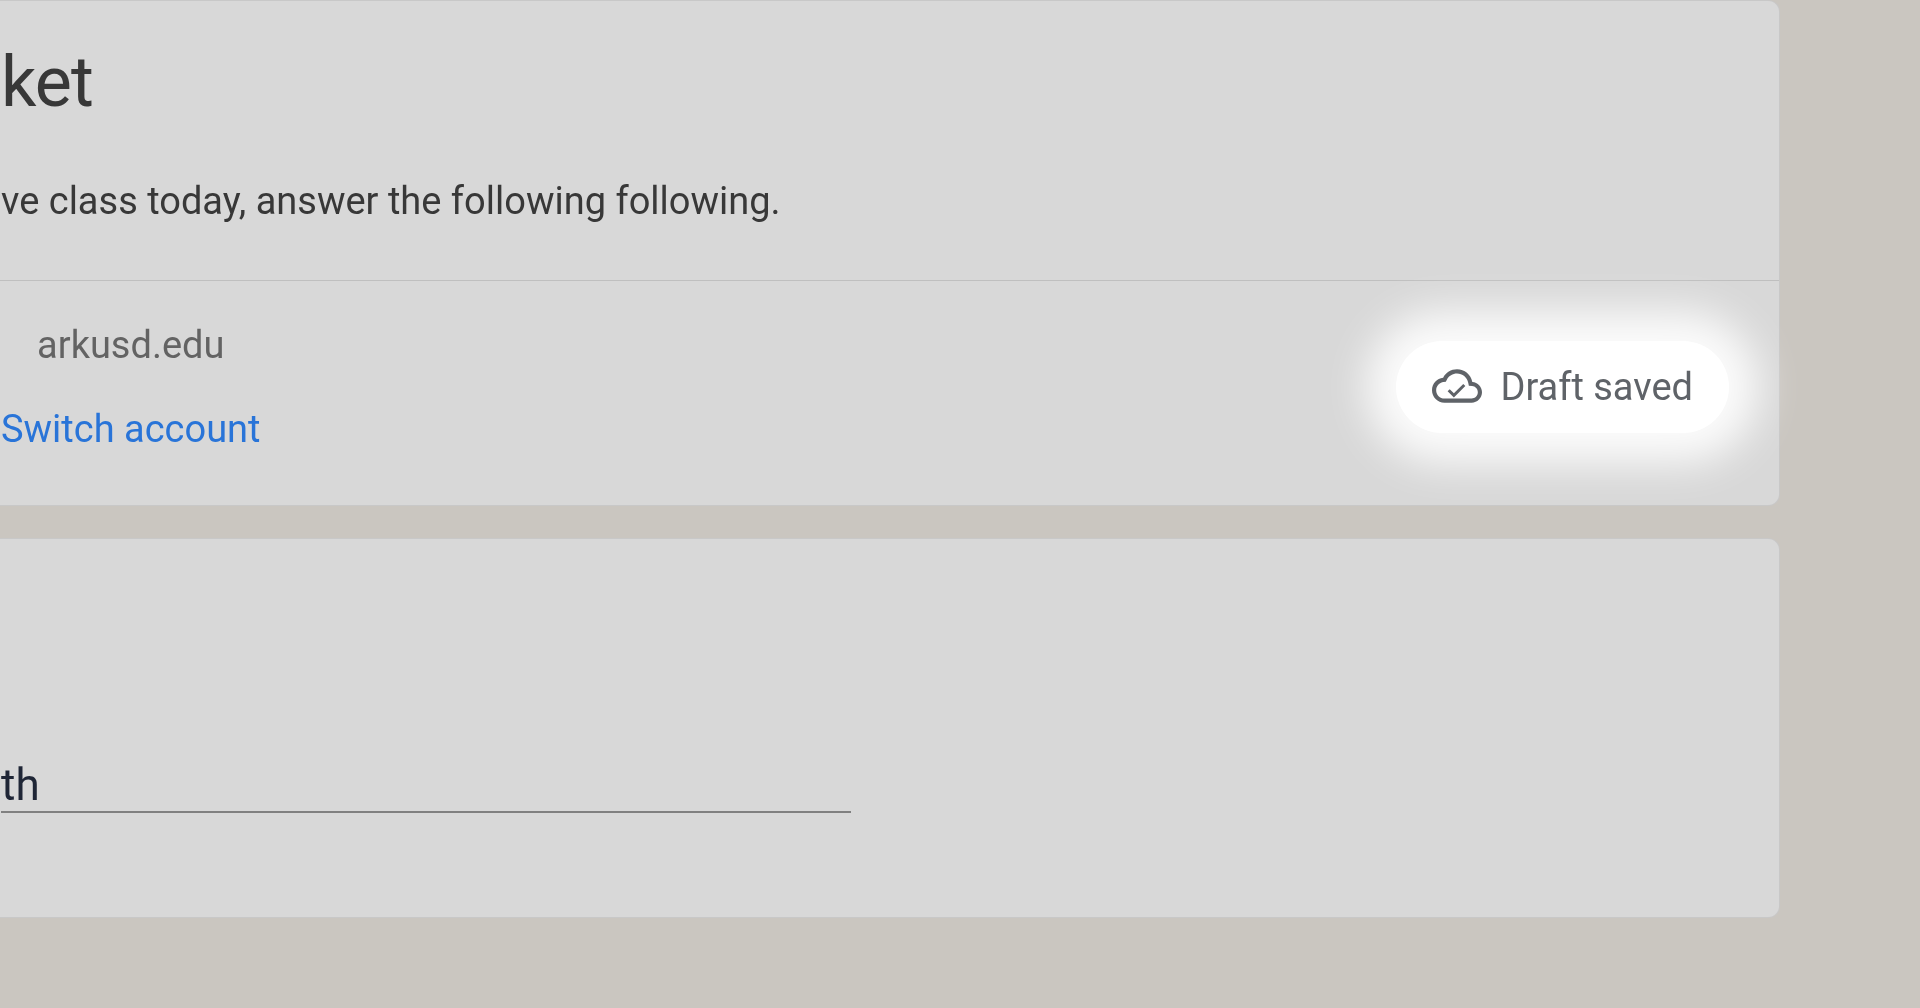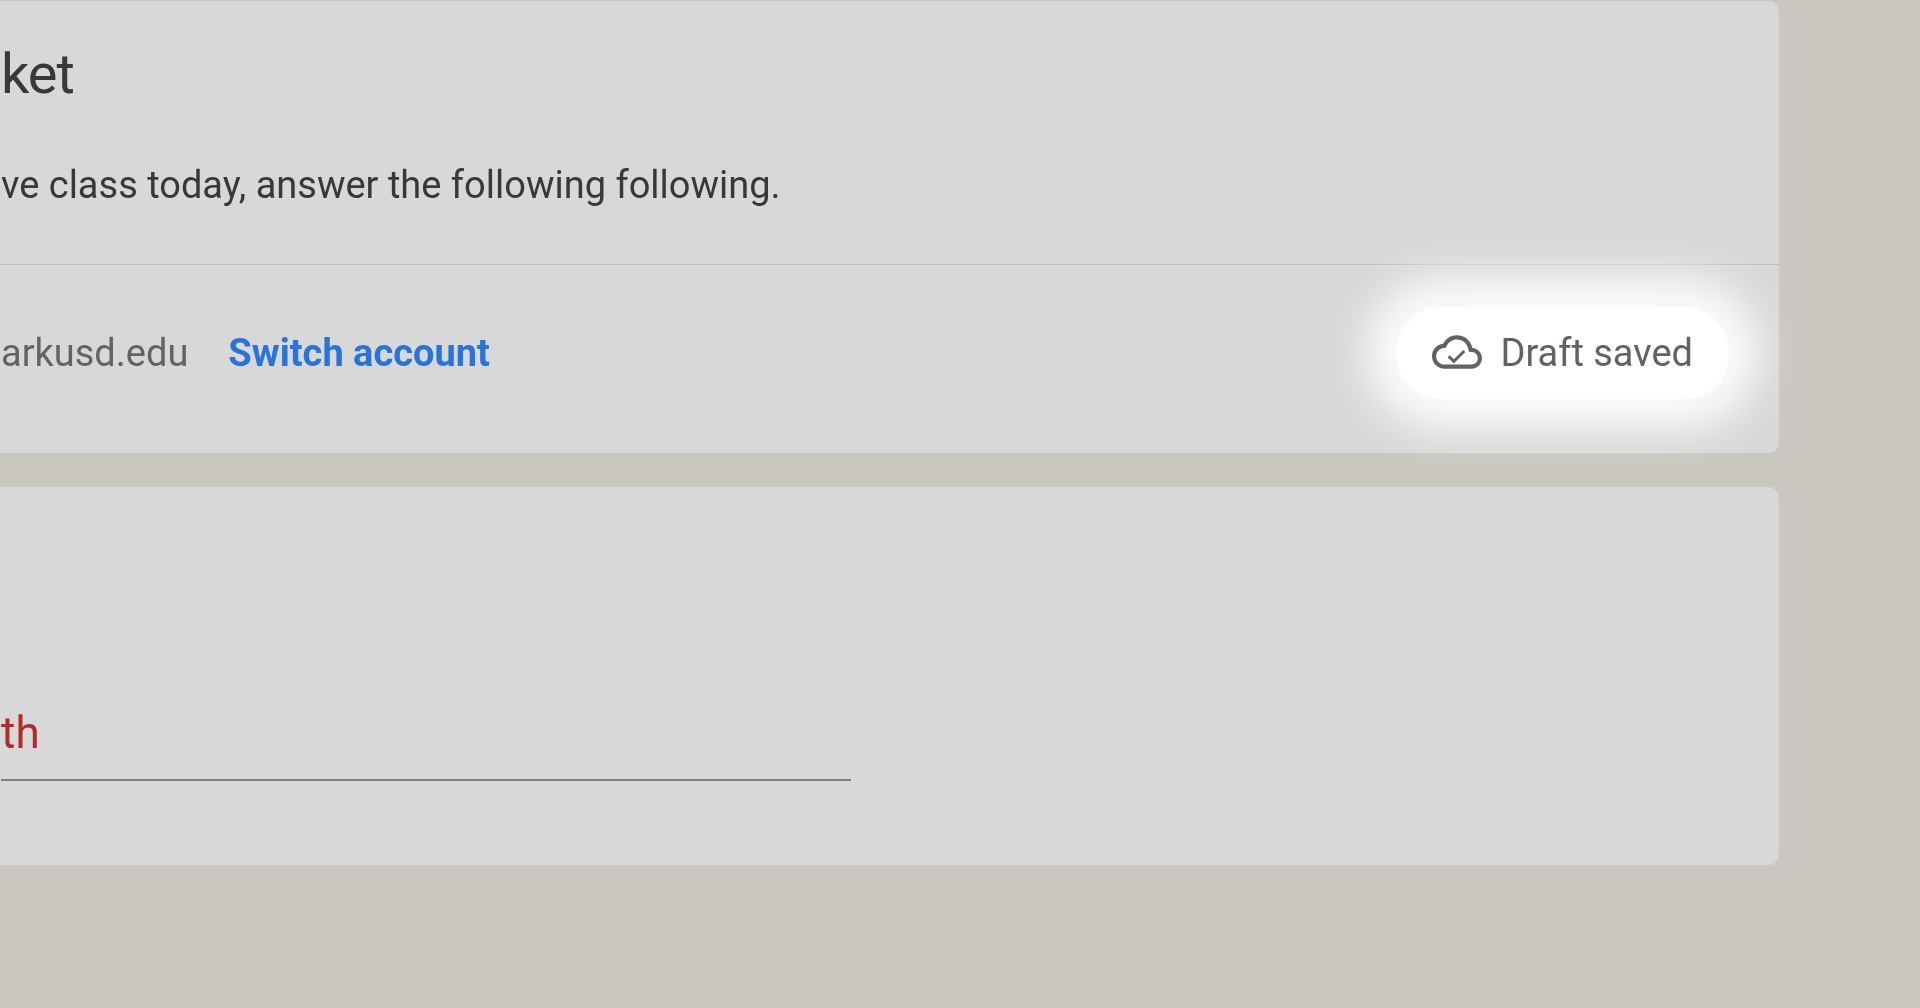--- a/index.html
+++ b/index.html
@@ -35,21 +35,21 @@
       margin-left: -400px;
       border: 1px solid rgba(0,0,0,0.08);
       position: relative;
     }
     
     .card-header {
       padding: 40px 50px 50px 400px;
     }
     
     .form-title {
-      font-size: 56px;
+      font-size: 70px;
       font-weight: 400;
       color: #2c2c2c;
       margin-bottom: 50px;
       letter-spacing: -1px;
     }
     
     .form-description {
       font-size: 38px;
       font-weight: 400;
       color: #2c2c2c;
@@ -66,32 +66,33 @@
       display: flex;
       align-items: center;
       justify-content: space-between;
       padding: 42px 50px 54px 400px;
     }
     
     .account-left {
       display: flex;
       align-items: center;
       gap: 40px;
+      flex-direction: column;
     }
     
     .account-email {
       font-size: 38px;
       color: #5f5f5f;
       font-weight: 400;
     }
     
     .switch-account-link {
       font-size: 38px;
       color: #1a73e8;
-      font-weight: 700;
+      font-weight: 400;
       text-decoration: none;
       cursor: pointer;
     }
     
     .draft-saved-badge {
       display: flex;
       align-items: flex-end;
       gap: 18px;
       background-color: #ffffff;
       border-radius: 60px;
@@ -130,22 +131,21 @@
       margin-top: 150px;
     }
     
     .answer-input-wrapper {
       position: relative;
       width: 850px;
     }
     
     .answer-text {
       font-size: 44px;
-      color: #b91c1c;
-      padding-bottom: 20px;
+      color: #0f172a;
       font-weight: 400;
     }
     
     .answer-underline {
       height: 2px;
       background-color: #808080;
       width: 100%;
     }
   </style>
 </head>

